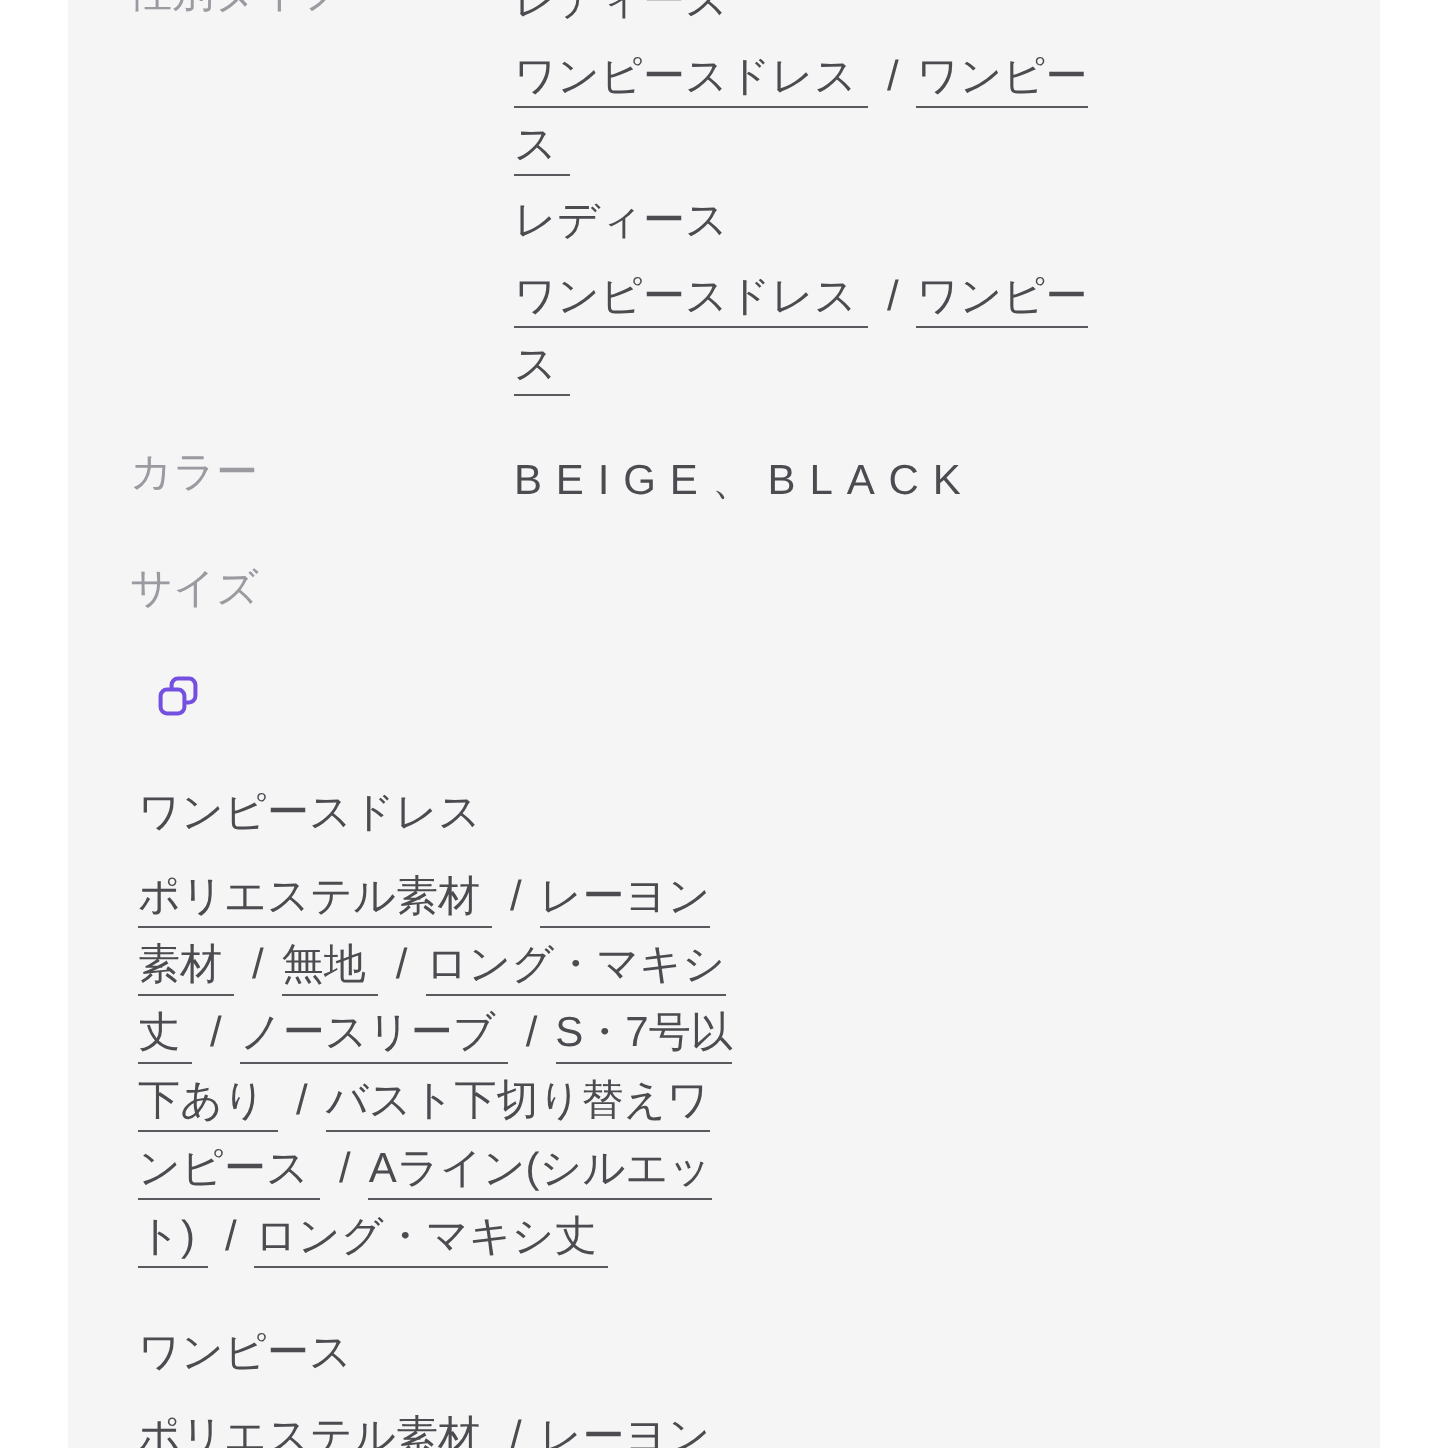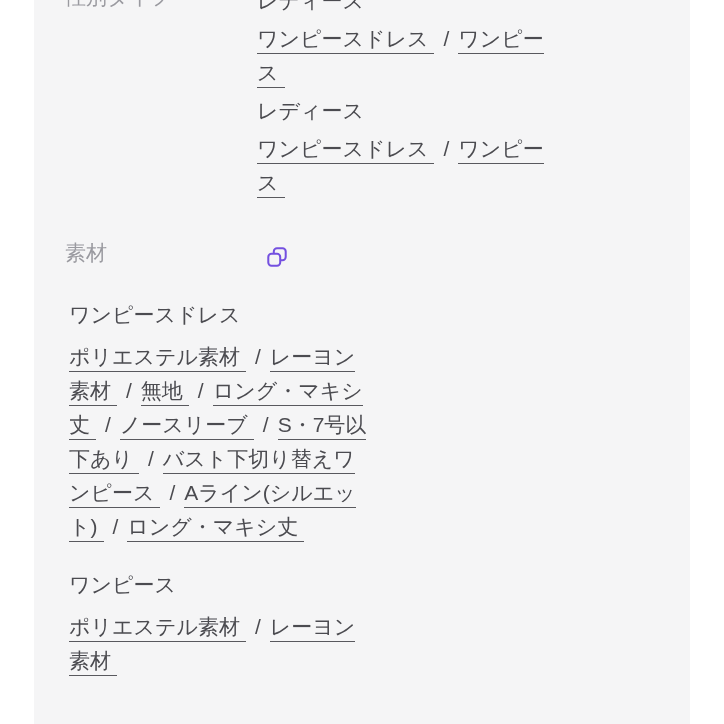--- a/index.html
+++ b/index.html
@@ -71,24 +71,30 @@
 <div class="content" id="spec-root">
     <div class="row row-gender-type">
       <div class="label">性別タイプ</div>
       <div class="value">
         <p class="vblock">レディース</p>
         <p class="vblock"><a class="tag">ワンピースドレス</a><span class="sep">/</span><a class="tag">ワンピース</a></p>
         <p class="vblock">レディース</p>
         <p class="vblock"><a class="tag">ワンピースドレス</a><span class="sep">/</span><a class="tag">ワンピース</a></p>
       </div>
     </div>
+    <div class="row row-color">
+      <div class="label">カラー</div>
+      <div class="value">
+        <p class="vblock spaced">BEIGE、BLACK</p>
+      </div>
+    </div>
     <div class="row row-size">
+      <div class="label">サイズ</div>
     </div>
     <div class="row row-material">
-      <div class="label">素材</div>
       <div class="value">
         <p class="vblock"><span class="ext-icon"><svg viewBox="0 0 24 24" width="22" height="22" fill="none">
               <rect x="8.5" y="2.5" width="13" height="13" rx="3.5" stroke="#7450e0" stroke-width="2.2"></rect>
               <rect x="2.5" y="8.5" width="13" height="13" rx="3.5" fill="#f5f5f6" stroke="#7450e0" stroke-width="2.2"></rect>
             </svg></span></p>
       </div>
     </div>
     <div class="row row-features">
       <div class="value">
         <p class="vblock">ワンピースドレス</p>

